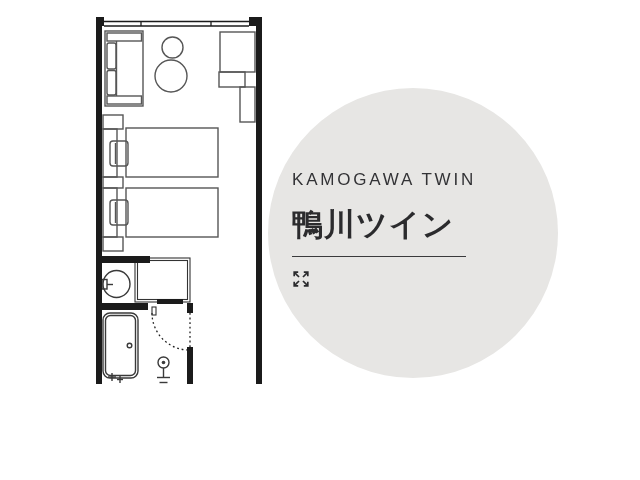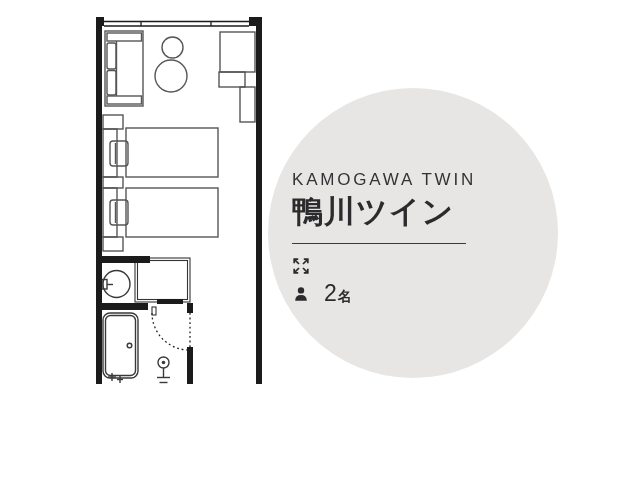--- a/index.html
+++ b/index.html
@@ -7,21 +7,21 @@
     position:relative;width:640px;height:384px;background:#ffffff;overflow:hidden;
     font-family:"Liberation Sans","DejaVu Sans",sans-serif;
   }
   .info-circle{
     position:absolute;left:268px;top:88px;width:290px;height:290px;
     border-radius:50%;background:#e7e6e4;
   }
   .floorplan{position:absolute;left:0;top:0;}
   .info{position:absolute;left:292px;top:170px;width:250px;color:#2c2c2e;}
   .name-en{font-size:17px;font-weight:500;letter-spacing:2.8px;color:#333336;white-space:nowrap;}
-  .name-ja{font-size:31px;font-weight:700;letter-spacing:1px;margin-top:1px;color:#2b2b2d;white-space:nowrap;}
+  .name-ja{font-size:31px;font-weight:700;letter-spacing:1px;margin-top:14px;color:#2b2b2d;white-space:nowrap;}
   .divider{width:174px;border-top:1.6px solid #3a3a3c;margin-top:10px;}
   .specs{margin-top:13px;}
   .spec-row{display:flex;align-items:center;margin-top:6px;}
   .spec-icon{width:18px;display:flex;justify-content:center;}
   .spec-text{margin-left:14px;font-size:23px;font-weight:500;color:#2b2b2d;line-height:1.1;}
   .spec-text sup{font-size:12px;font-weight:700;}
   .unit-small{font-size:14px;font-weight:600;margin-left:1px;}
   
   .wall{fill:#1b1b1b;}
   .ln{stroke:#1b1b1b;stroke-width:1.3;fill:none;}
@@ -161,25 +161,16 @@
             <polyline points="11.8,2.2 15.8,2.2 15.8,6.2"></polyline>
               <line x1="15.4" y1="2.6" x2="11" y2="7"></line>
             <polyline points="2.2,11.8 2.2,15.8 6.2,15.8"></polyline>
               <line x1="2.6" y1="15.4" x2="7" y2="11"></line>
             <polyline points="15.8,11.8 15.8,15.8 11.8,15.8"></polyline>
               <line x1="15.4" y1="15.4" x2="11" y2="11"></line>
           </svg>
         </span>
       </div>
 
-      <div class="spec-row">
-        <span class="spec-icon">
-          <svg width="16" height="16" viewBox="0 0 16 16" fill="#2b2b2d">
-            <circle cx="8" cy="4.4" r="3.2"></circle>
-            <path d="M2.2 14.8 Q2.2 9 8 9 Q13.8 9 13.8 14.8 Z"></path>
-          </svg>
-        </span>
-        <span class="spec-text"><span>2</span><span class="unit-small">名</span></span>
-      </div>
 
     </div>
   </div>
 </div>
 
 </body></html>

